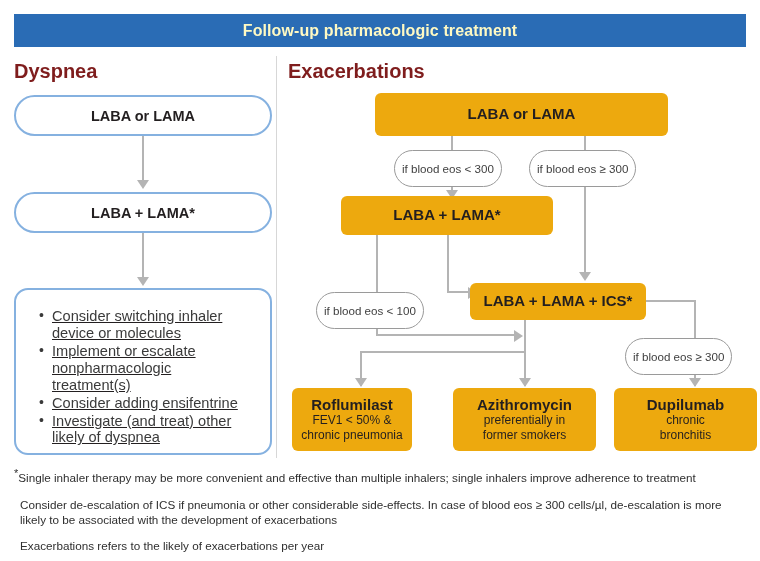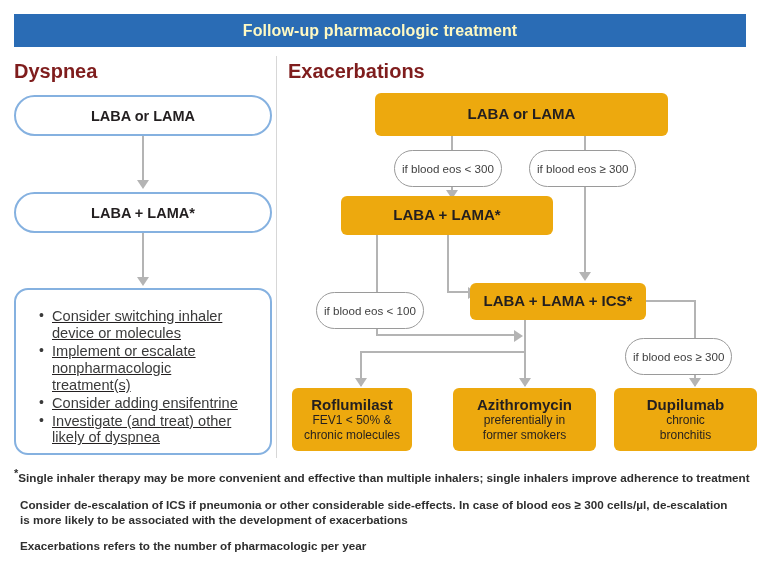--- a/index.html
+++ b/index.html
@@ -65,21 +65,21 @@
   }
 
   
   .conn{position:absolute;background:#b4b4b4;}
   .v{width:2px;}
   .h{height:2px;}
   .arr-d{position:absolute;width:0;height:0;border-left:6px solid transparent;border-right:6px solid transparent;border-top:9px solid #b4b4b4;}
   .arr-r{position:absolute;width:0;height:0;border-top:6px solid transparent;border-bottom:6px solid transparent;border-left:9px solid #b4b4b4;}
 
   
-  .fn{position:absolute;font-size:11.7px;line-height:1.32;color:#2f2f2f;font-weight:bold;}
+  .fn{position:absolute;font-size:11.7px;line-height:1.32;color:#2f2f2f;}
   .fn sup{font-size:11px;}
   #fn1{left:14px;top:466px;width:740px;}
   #fn2{left:20px;top:497px;width:720px;}
   #fn3{left:20px;top:538px;width:720px;}
 </style>
 </head>
 <body>
 
 <div class="page">
 
@@ -144,32 +144,32 @@
   <div class="arr-d" style="left:519px;top:378px;"></div>
 
   <div class="conn h" style="left:646px;top:300px;width:50px;"></div>
   <div class="conn v" style="left:694px;top:300px;height:86px;"></div>
   <div class="arr-d" style="left:689px;top:378px;"></div>
   <div class="chip" style="left:625px;top:338px;">if blood eos ≥ 300</div>
 
   <div class="obox" style="left:292px;top:388px;width:120px;height:63px;">
     <div class="ttl">Roflumilast</div>
     <div class="sub">FEV1 &lt; 50% &amp;</div>
-    <div class="sub">chronic molecules</div>
+    <div class="sub">chronic pneumonia</div>
   </div>
 
   <div class="obox" style="left:453px;top:388px;width:143px;height:63px;">
     <div class="ttl">Azithromycin</div>
     <div class="sub">preferentially in</div>
     <div class="sub">former smokers</div>
   </div>
 
   <div class="obox" style="left:614px;top:388px;width:143px;height:63px;text-align:center;">
     <div class="ttl">Dupilumab</div>
     <div class="sub">chronic</div>
     <div class="sub">bronchitis</div>
   </div>
 
   <div class="fn" id="fn1"><sup>*</sup><span>Single inhaler therapy may be more convenient and effective than multiple inhalers; single inhalers improve adherence to treatment</span></div>
   <div class="fn" id="fn2">Consider de-escalation of ICS if pneumonia or other considerable side-effects. In case of blood eos ≥ 300 cells/µl, de-escalation is more likely to be associated with the development of exacerbations</div>
-  <div class="fn" id="fn3">Exacerbations refers to the number of pharmacologic per year</div>
+  <div class="fn" id="fn3">Exacerbations refers to the likely of exacerbations per year</div>
 
 </div>
 
 </body></html>

